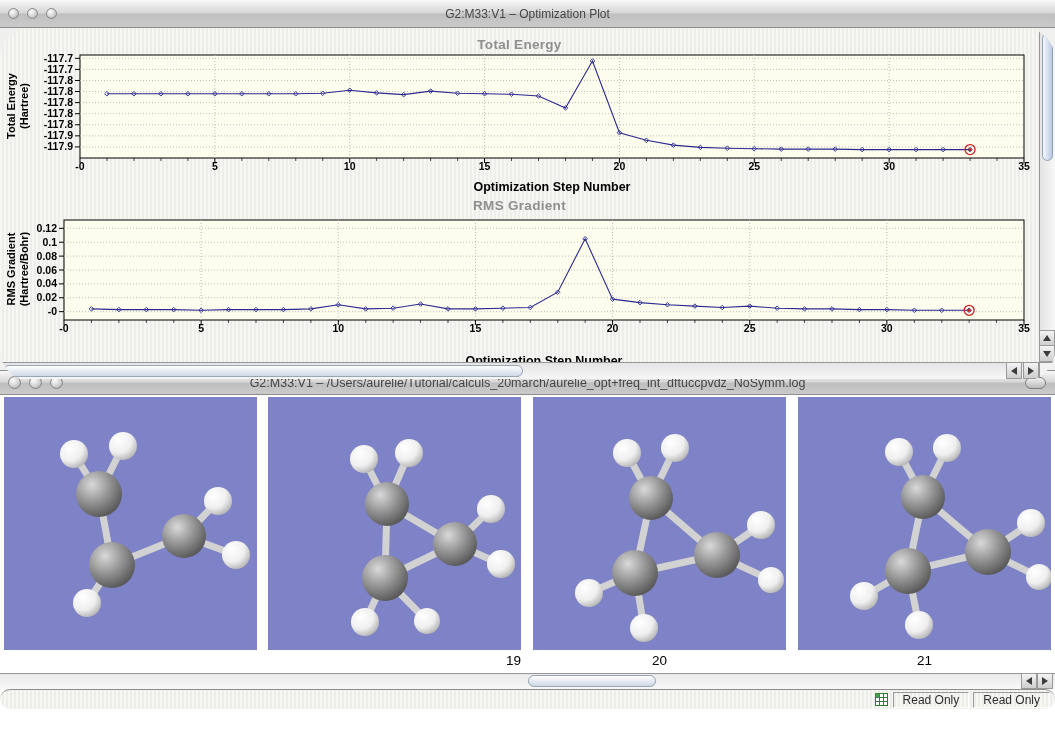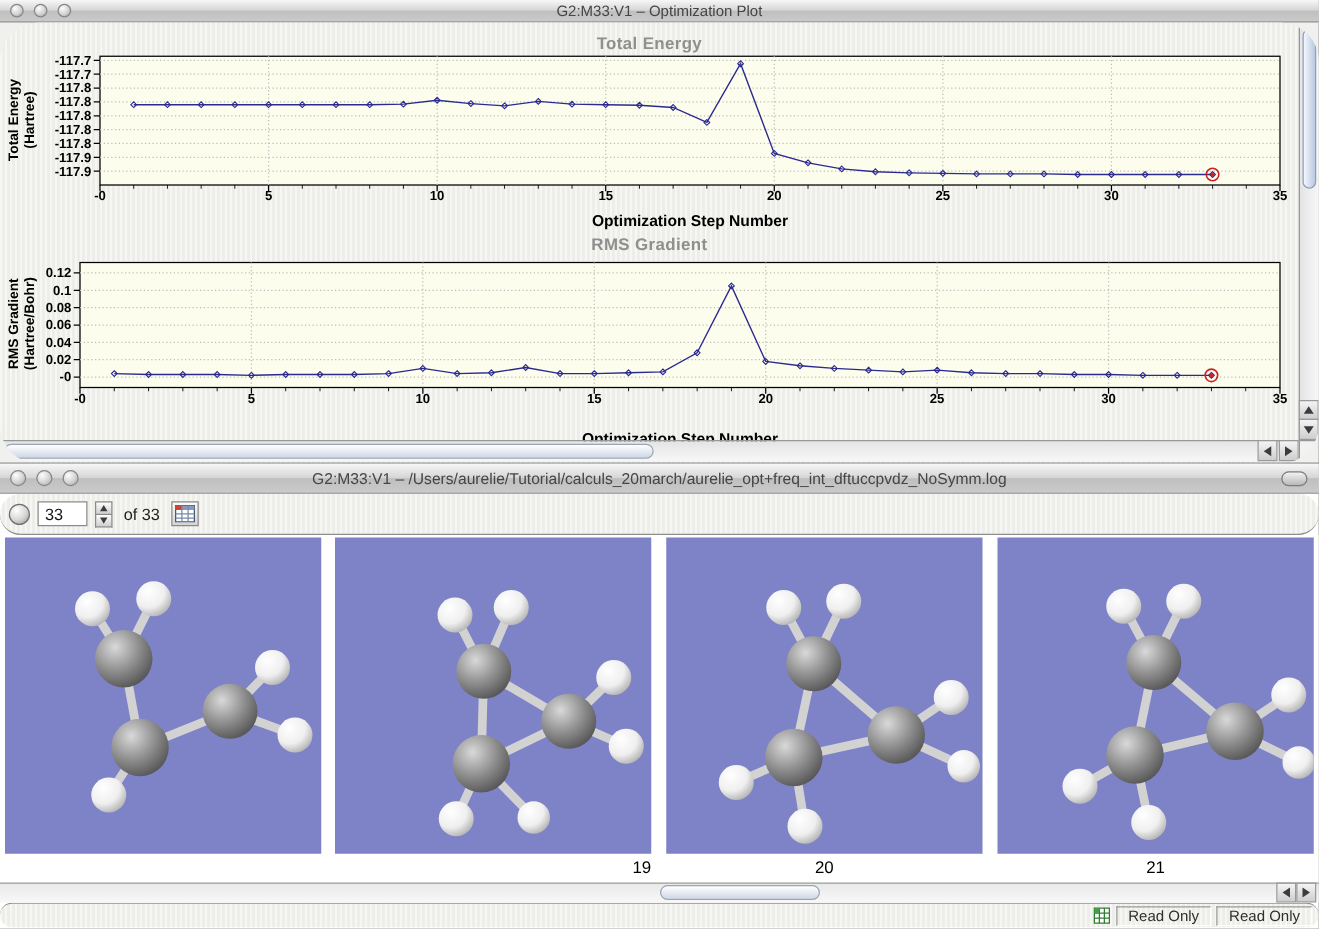--- a/index.html
+++ b/index.html
@@ -7,21 +7,21 @@
   body { position:relative; overflow:hidden; background:#d0d0d0;
          font-family:"Liberation Sans", sans-serif; }
 
   .window { position:absolute; left:0; width:1055px; box-shadow:0 0 0 1px rgba(60,60,60,.55); }
   #plot-window { top:0; height:371px; background:#f0f0ee; }
   #viewer-window { top:371px; height:372px; background:#ffffff; }
 
   .titlebar { position:relative; display:flex; align-items:center; justify-content:center;
     background:linear-gradient(#f7f7f7,#d6d6d6 48%,#bfbfbf 52%,#cacaca);
     border-bottom:1px solid #8d8d8d; }
-  #plot-window .titlebar { height:18px; }
+  #plot-window .titlebar { height:28px; }
   #viewer-window .titlebar { height:24px; }
   .title-text { font-size:12px; color:#454545; white-space:nowrap; overflow:hidden; }
   #viewer-window .title-text { font-size:12.5px; }
   .traffic { position:absolute; left:8px; display:flex; gap:8px; }
   .tl-btn { border-radius:50%; border:1px solid #878787;
     background:radial-gradient(circle at 35% 30%, #fdfdfd, #d3d3d3 55%, #a0a0a0); }
   #plot-window .tl-btn { width:11px; height:11px; }
   #viewer-window .tl-btn { width:13px; height:13px; }
   .pill-btn { position:absolute; right:9px; top:6px; width:21px; height:12px; border-radius:7px;
     border:1px solid #7d7d7d; background:linear-gradient(#f2f2f2,#b9b9b9); }
@@ -386,44 +386,20 @@
   <div class="titlebar">
     <div class="traffic">
       <div class="tl-btn"></div>
       <div class="tl-btn"></div>
       <div class="tl-btn"></div>
     </div>
     <div class="title-text">G2:M33:V1 – /Users/aurelie/Tutorial/calculs_20march/aurelie_opt+freq_int_dftuccpvdz_NoSymm.log</div>
     <div class="pill-btn"></div>
   </div>
 
-  <div id="viewer-toolbar" class="pinstripe">
-    <div class="round-btn"></div>
-    <input class="frame-input" value="33" style="">
-    <div class="stepper">
-      <button>
-          <div class="tri-up"></div>
-        </button>
-      <button>
-          <div class="tri-down"></div>
-        </button>
-    </div>
-    <span class="of-label">of 33</span>
-    <div class="icon-btn">
-      <svg width="16" height="14" viewBox="0 0 16 14">
-        <rect x="0.5" y="0.5" width="15" height="13" fill="#ffffff" stroke="#445577"></rect>
-        <rect x="0.5" y="0.5" width="15" height="3.5" fill="#8899bb"></rect>
-        <rect x="0.5" y="0.5" width="5" height="3.5" fill="#cc4433"></rect>
-        <line x1="5.5" y1="0.5" x2="5.5" y2="13.5" stroke="#7788aa"></line>
-        <line x1="10.5" y1="0.5" x2="10.5" y2="13.5" stroke="#7788aa"></line>
-        <line x1="0.5" y1="7" x2="15.5" y2="7" stroke="#7788aa"></line>
-        <line x1="0.5" y1="10.5" x2="15.5" y2="10.5" stroke="#7788aa"></line>
-      </svg>
-    </div>
-  </div>
 
   <div id="mol-area">
     <div class="mol-panel" style="left:4px;"><svg class="mol" width="253" height="253">
           <line x1="95" y1="97" x2="108" y2="168" stroke="#d2d2d2" stroke-width="7" stroke-linecap="round"></line>
           <line x1="108" y1="168" x2="180" y2="139" stroke="#d2d2d2" stroke-width="7" stroke-linecap="round"></line>
           <line x1="70" y1="57" x2="95" y2="97" stroke="#d2d2d2" stroke-width="7" stroke-linecap="round"></line>
           <line x1="119" y1="49" x2="95" y2="97" stroke="#d2d2d2" stroke-width="7" stroke-linecap="round"></line>
           <line x1="214" y1="104" x2="180" y2="139" stroke="#d2d2d2" stroke-width="7" stroke-linecap="round"></line>
           <line x1="232" y1="158" x2="180" y2="139" stroke="#d2d2d2" stroke-width="7" stroke-linecap="round"></line>
           <line x1="83" y1="206" x2="108" y2="168" stroke="#d2d2d2" stroke-width="7" stroke-linecap="round"></line>

